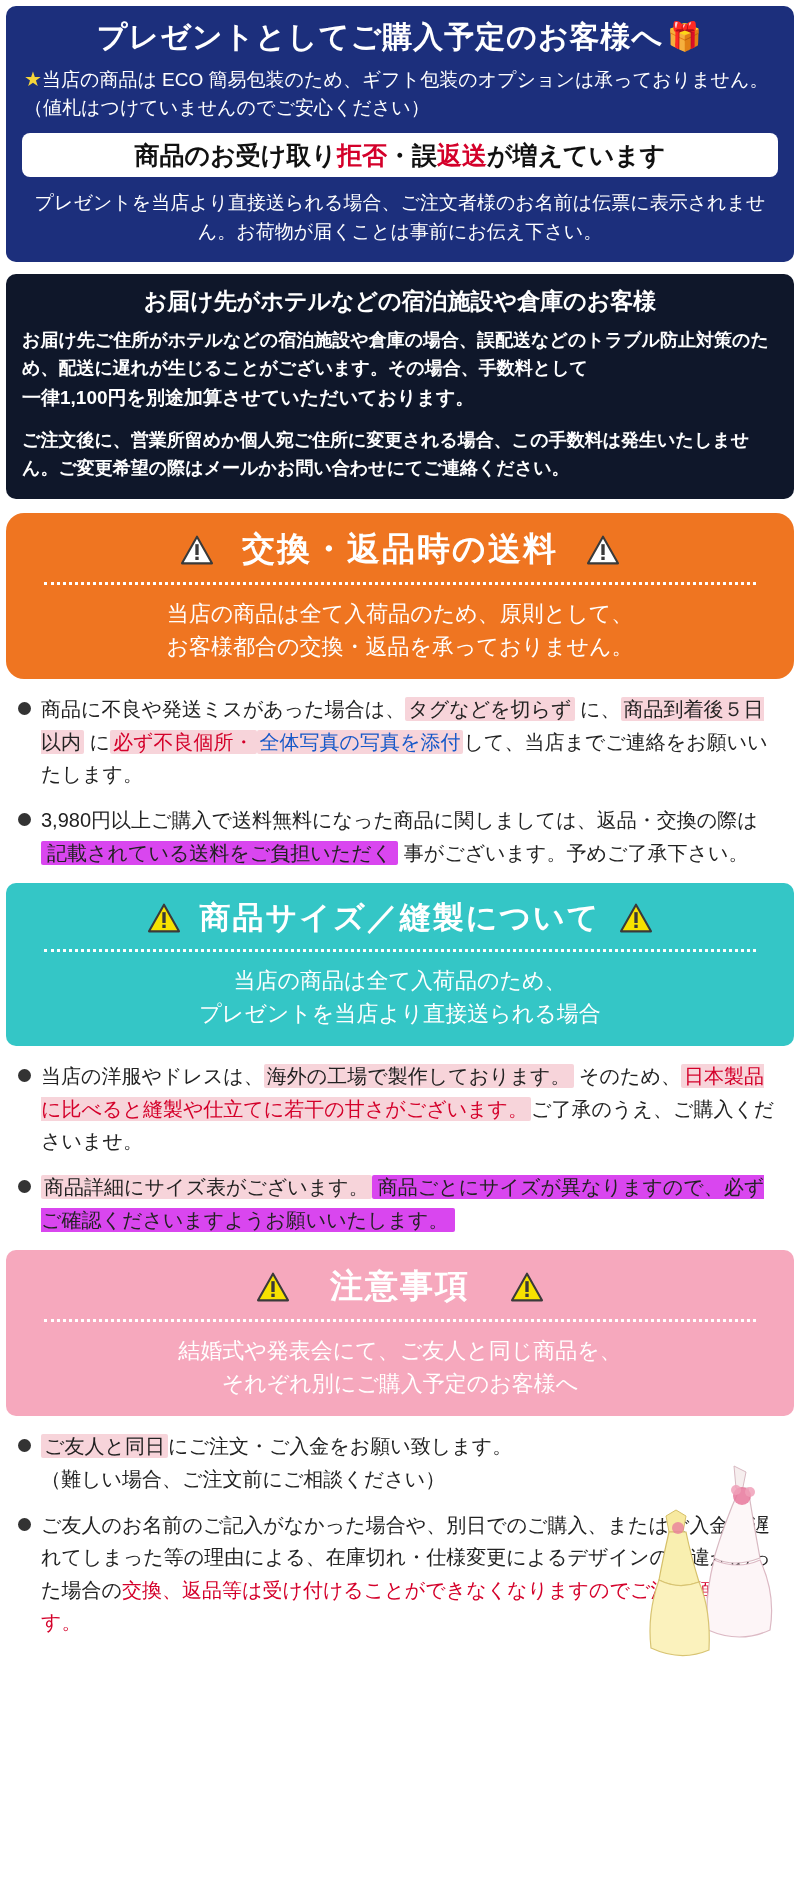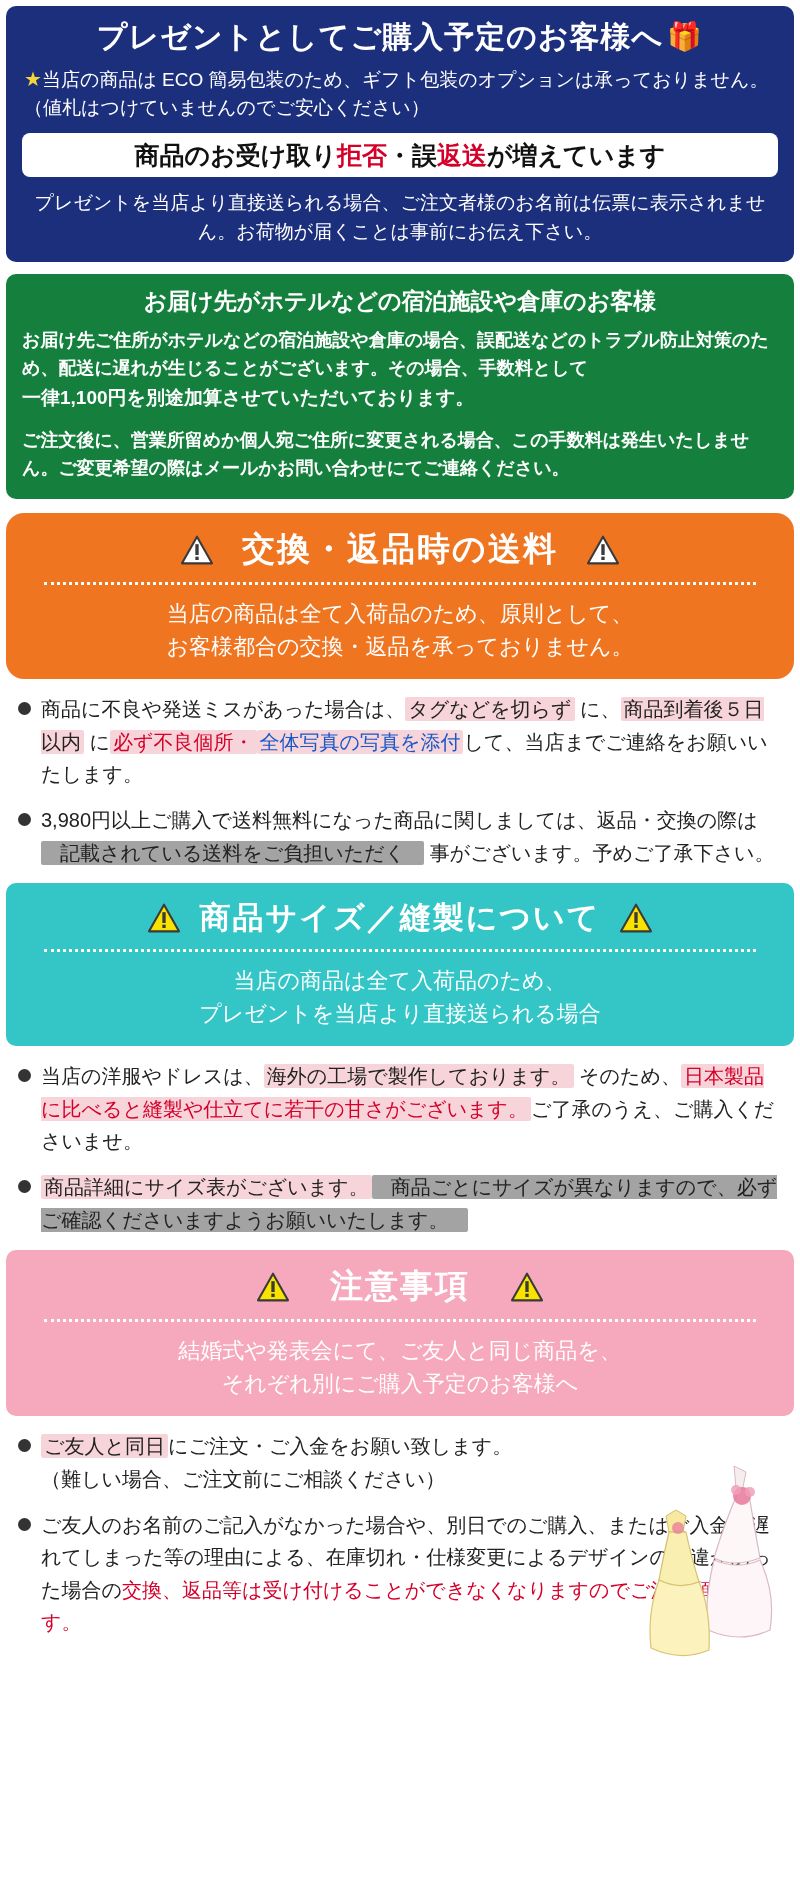--- a/index.html
+++ b/index.html
@@ -39,21 +39,21 @@
     font-size:25px;font-weight:bold;color:#111111;
     padding:7px 4px;margin:0 2px 12px 2px;line-height:1.2;
   }
   .white-bar .hl{color:#d4002a;}
   .navy-foot{
     font-size:19px;line-height:1.5;color:#ffffff;text-align:center;margin:0 2px;
   }
 
   
   .red{
-    background:#15803d;color:#ffffff;border-radius:10px;
+    background:#0f172a;color:#ffffff;border-radius:10px;
     margin:12px 6px 0 6px;padding:8px 16px 16px 16px;
   }
   .red-title{
     text-align:center;font-size:23px;font-weight:bold;color:#ffffff;
     padding:6px 0 10px 0;line-height:1.2;
   }
   .red-body{font-size:18px;line-height:1.6;color:#ffffff;}
   .red-body p{margin:0 0 12px 0;font-weight:bold;}
   .red-body p:last-child{margin-bottom:0;}
   .fee{font-size:19px;}
@@ -81,21 +81,21 @@
 
   
   .list{margin:14px 18px 0 18px;}
   .li{display:flex;align-items:flex-start;margin-bottom:14px;}
   .li .dot{
     flex:0 0 auto;width:13px;height:13px;border-radius:50%;
     background:#333333;margin:9px 10px 0 0;
   }
   .li .txt{font-size:20px;line-height:1.62;color:#222222;}
   .mk-pink{background:#f7d4da;padding:1px 3px;border-radius:2px;}
-  .mk-green{background:#a3a3a3;padding:1px 19px;border-radius:2px;}
+  .mk-green{background:#d946ef;padding:1px 6px;border-radius:2px;}
   .red-t{color:#d4002a;}
   .blue-t{color:#1658c8;}
 
   
   .teal{
     background:#34c6c6;color:#ffffff;border-radius:10px;
     margin:14px 6px 0 6px;padding:14px 10px 16px 10px;
   }
   .teal .banner-title{font-size:31px;gap:18px;}
 

